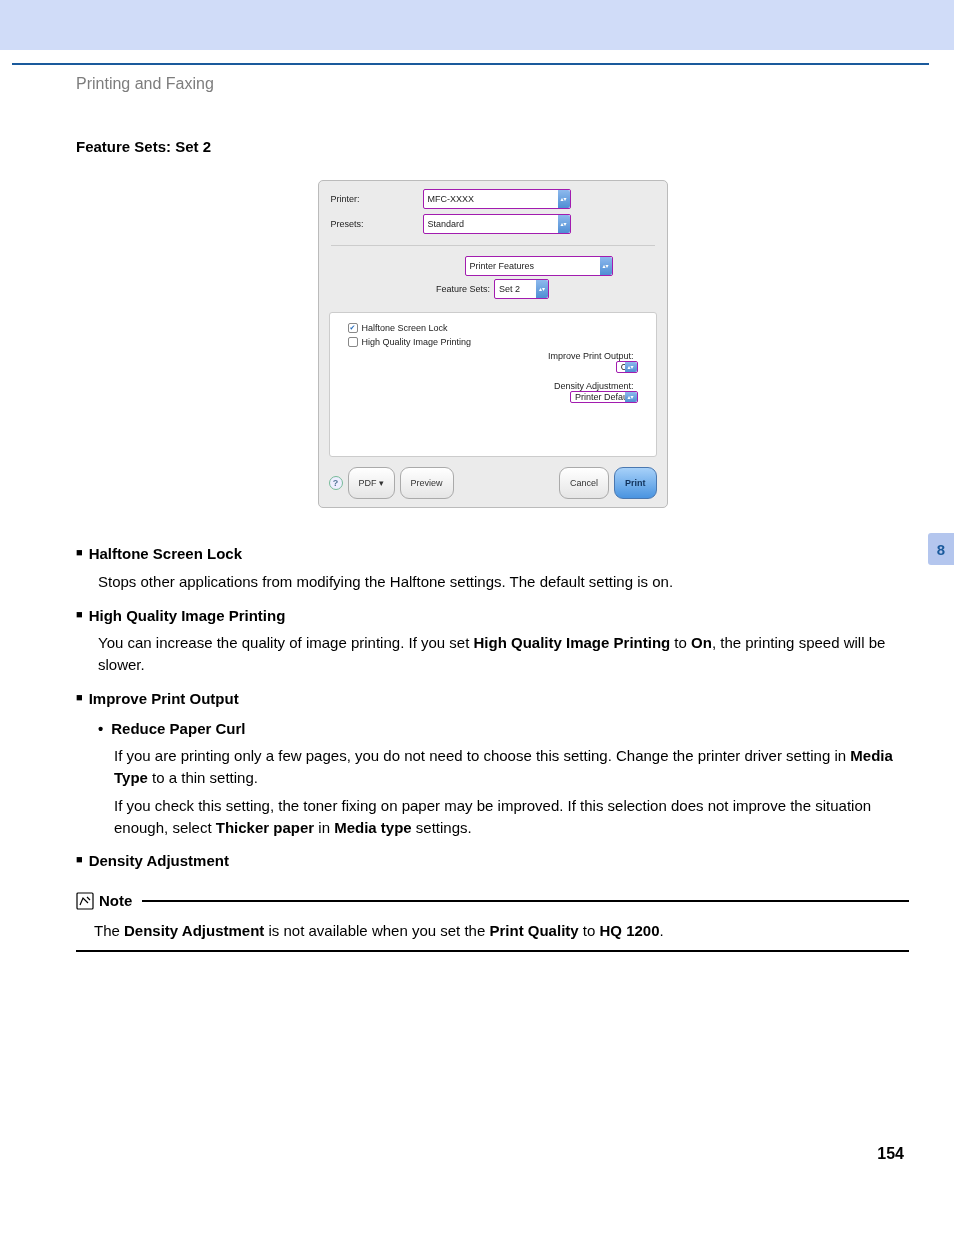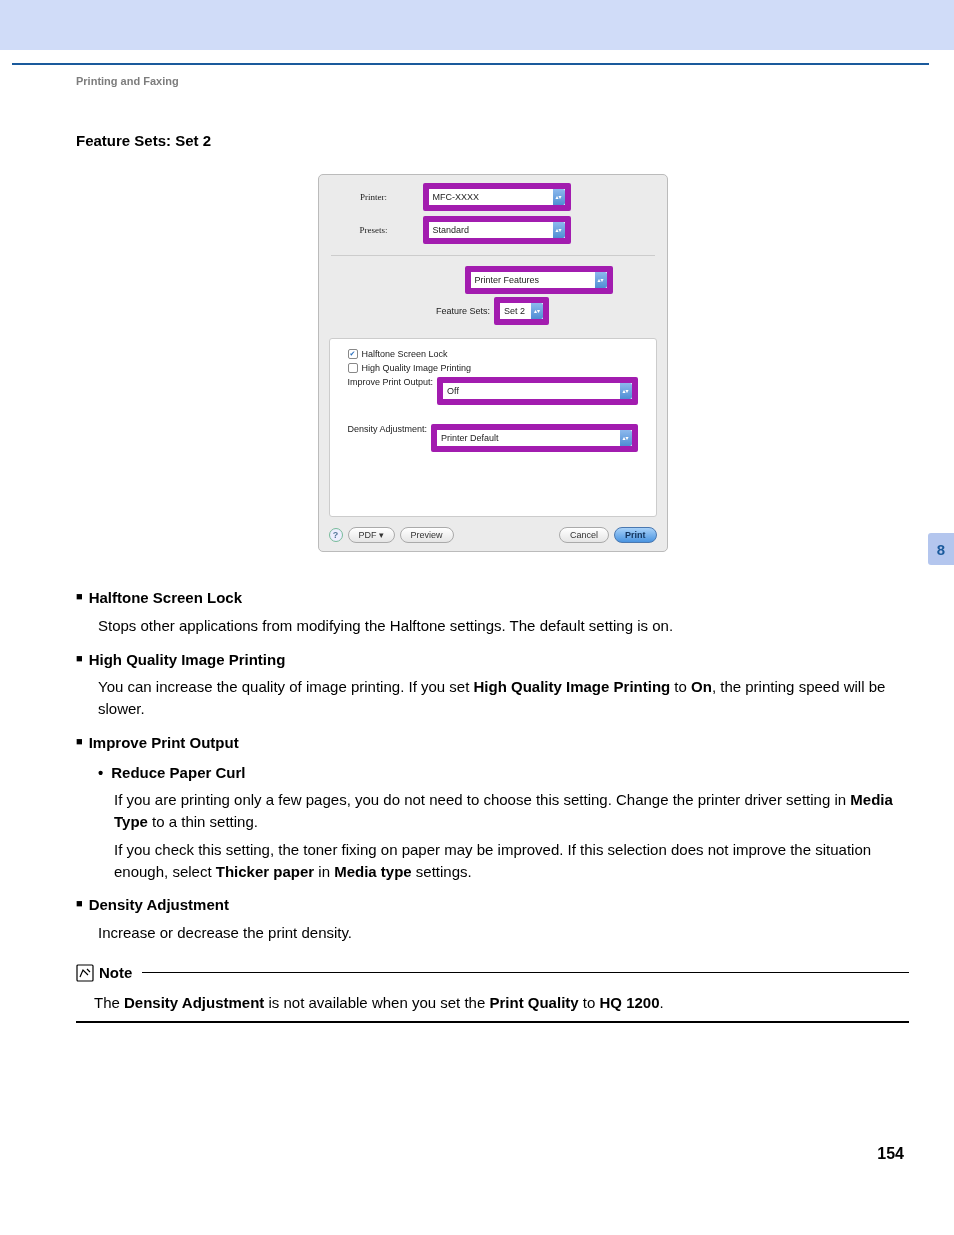--- a/index.html
+++ b/index.html
@@ -25,49 +25,48 @@
     height: 2px;
     background: #1a5a9c;
   }
   .page {
     position: absolute;
     top: 75px;
     left: 76px;
     right: 45px;
   }
   .breadcrumb {
-    font-size: 11px;
+    font-size: 16px;
     color: #7d7d7d;
     margin-bottom: 45px;
-    font-weight: bold;
   }
   .section-heading {
     font-size: 15px;
     font-weight: bold;
     margin-bottom: 25px;
   }
   
   .dialog {
     width: 350px;
     margin: 0 auto 35px auto;
     background: #ebebeb;
     border: 1px solid #bbb;
     border-radius: 5px;
     font-size: 9px;
     color: #222;
     font-family: "Lucida Grande", Arial, sans-serif;
   }
   .dlg-top { padding: 8px 12px 2px 12px; }
   .dlg-row { display: flex; align-items: center; margin-bottom: 5px; }
-  .dlg-label { width: 92px; text-align: center; padding-right: 6px; font-size: 9px; font-family: Liberation Serif, serif; }
+  .dlg-label { width: 92px; text-align: left; padding-right: 6px; font-size: 9px; }
   .dlg-select {
     flex: 0 0 148px;
-    height: 28px;
+    height: 20px;
     background: #fff;
-    border: 6px solid #a21caf;
+    border: 1px solid #a21caf;
     border-radius: 2px;
     display: flex;
     align-items: center;
     padding: 0 4px;
     position: relative;
     font-size: 9px;
   }
   .dlg-select.sm { flex: 0 0 55px; }
   .dlg-arrow {
     position: absolute;
@@ -94,36 +93,36 @@
   }
   .chk-row { display: flex; align-items: center; gap: 4px; margin-bottom: 4px; font-size:9px;}
   .chk {
     width: 10px; height: 10px;
     border: 1px solid #888;
     background: #fff;
     border-radius: 2px;
     display: flex; align-items: center; justify-content: center;
     font-size: 7px; color: #2a6fbd;
   }
-  .sel-row { display: flex; align-items: flex-start; margin-bottom: 19px; font-size:9px;}
+  .sel-row { display: flex; align-items: flex-end; margin-bottom: 8px; font-size:9px;flex-direction:column;}
   .sel-row .sl { margin-right: 4px; }
   .sel-row .dlg-select { flex: 1; }
   .dlg-footer {
     display: flex; align-items: center;
     padding: 10px 10px 8px 10px;
     gap: 5px;
   }
   .help-circ {
     width: 14px; height: 14px; border-radius: 50%;
     border: 1px solid #7b9; background: #eef;
     color: #579; font-size: 9px; font-weight: bold;
     display: flex; align-items: center; justify-content: center;
   }
   .mac-btn {
-    height: 16px;
+    height: 32px;
     padding: 0 10px;
     border: 1px solid #aaa;
     border-radius: 9px;
     background: linear-gradient(#fff, #e5e5e5);
     font-size: 9px;
     display: flex; align-items: center;
     color:#333;
   }
   .mac-btn.primary {
     background: linear-gradient(#a7d1f9, #4a94e0);
@@ -289,21 +288,20 @@
       <span>If you are printing only a few pages, you do not need to choose this setting. Change the printer driver setting in </span><b>Media Type</b><span> to a thin setting.</span>
     </div>
 
     <div class="sub-para">
       <span>If you check this setting, the toner fixing on paper may be improved. If this selection does not improve the situation enough, select </span><b>Thicker paper</b><span> in </span><b>Media type</b><span> settings.</span>
     </div>
 
     <div class="bullet-sq">
         <span class="bt">Density Adjustment</span>
       </div>
-    <div class="para">Increase or decrease the print density.</div>
 
     <div class="note-block">
       <div class="note-head">
         <div class="note-icon">
           <svg width="18" height="18" viewBox="0 0 18 18">
               <rect x="1" y="1" width="16" height="16" fill="none" stroke="#000" stroke-width="1.2" rx="1"></rect>
               <path d="M4 13 L7 6 L12 11 M11 5 L14 8" fill="none" stroke="#000" stroke-width="1.2"></path>
             </svg>
         </div>
         <span class="lbl">Note</span>

